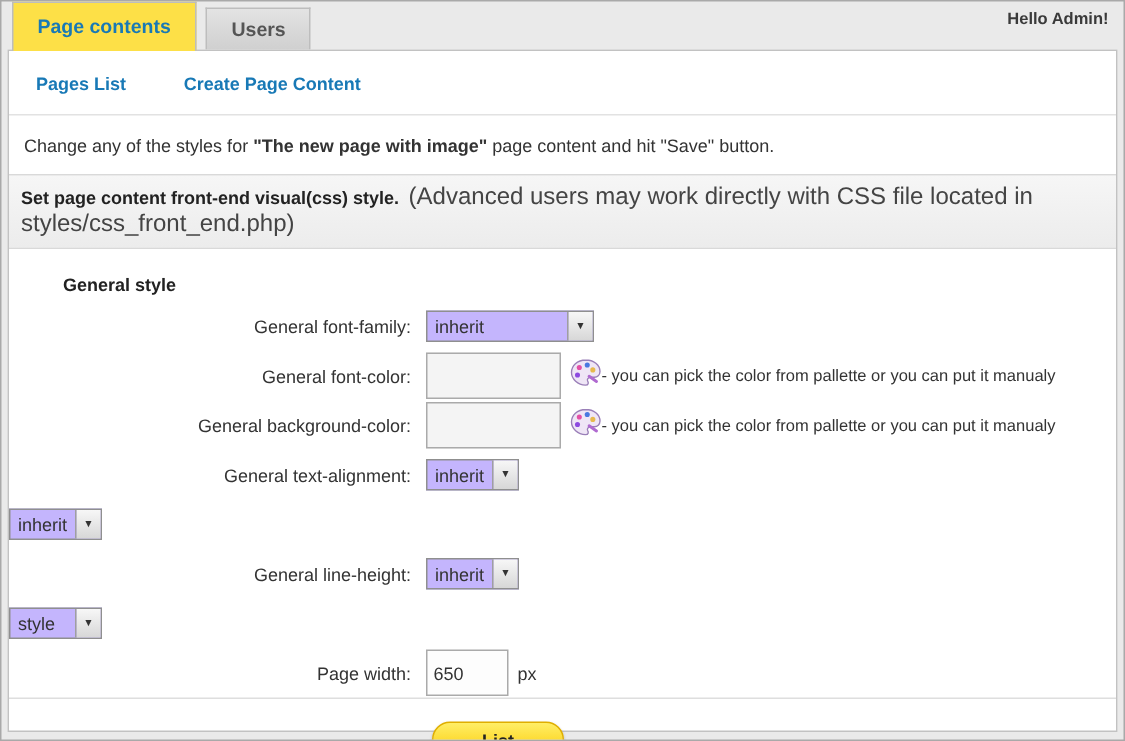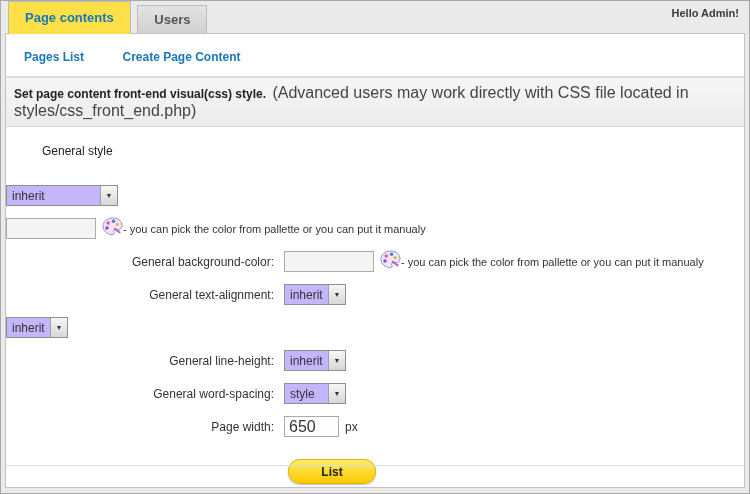--- a/index.html
+++ b/index.html
@@ -27,28 +27,28 @@
   .subnav { padding: 13px 0 11px 18px; border-bottom: 1px solid #e2e2e2; }
   .subnav a { font-size: 12px; font-weight: bold; color: #1879b6; text-decoration: none; margin-right: 34px; cursor: pointer; }
   .intro { padding: 13px 10px 12px 10px; font-size: 12px; color: #333; }
   .section-bar {
     background: linear-gradient(#f6f6f6, #ececec);
     border-top: 1px solid #d9d9d9; border-bottom: 1px solid #d9d9d9;
     padding: 6px 8px; font-size: 12px; color: #222;
   }
   .section-bar .title { font-weight: bold; }
   .section-bar .note { font-size: 16px; color: #444; margin-left: 3px; }
-  .group-title { margin: 17px 0 21px 36px; font-size: 12px; font-weight: normal; color: #222; }
+  .group-title { margin: 17px 0 4px 36px; font-size: 12px; font-weight: bold; color: #222; }
   
   .form-row { display: flex; align-items: center; min-height: 33px; }
   .form-label { width: 278px; text-align: right; padding-right: 10px; font-size: 12px; color: #333; }
   .controls { display: flex; align-items: center; }
   .text-input {
-    height: 21px; border: 1px solid #aaa; background: #fdfdfd;
-    font-family: "Liberation Sans", sans-serif; font-size: 16px; padding: 0 4px; color: #333;
+    height: 31px; border: 1px solid #aaa; background: #fdfdfd;
+    font-family: "Liberation Sans", sans-serif; font-size: 12px; padding: 0 4px; color: #333;
   }
   .color-input { width: 90px; background: #f4f4f4; }
   .width-input { width: 55px; }
   .hint { font-size: 11px; color: #333; margin-left: 0; }
   .px { font-size: 12px; color: #333; margin-left: 6px; }
   .select {
     display: inline-flex; align-items: stretch; height: 21px;
     border: 1px solid #8f8f8f; background: #c4b5fd; cursor: pointer;
   }
   .select-value { flex: 1; font-size: 12px; color: #333; padding: 3px 4px 0 5px; overflow: hidden; white-space: nowrap; }
@@ -80,38 +80,43 @@
   </div>
   <div class="greeting">Hello Admin!</div>
 
   <div class="container">
 
     <div class="subnav">
       <a>Pages List</a>
       <a>Create Page Content</a>
     </div>
 
+    <div class="intro">
+      <span>Change any of the styles for </span><b>"The new page with image"</b><span> page content and hit "Save" button.</span>
+    </div>
 
     <div class="section-bar">
       <span class="title">Set page content front-end visual(css) style.</span>
       <span class="note">(Advanced users may work directly with CSS file located in styles/css_front_end.php)</span>
     </div>
 
     <div class="group-title">General style</div>
 
     <div class="form-row">
+      <div class="form-label">General font-family:</div>
       <div class="controls">
         <div class="select sel-wide">
           <span class="select-value">inherit</span>
           <span class="select-btn">▼</span>
         </div>
       </div>
     </div>
 
     <div class="form-row">
+      <div class="form-label">General font-color:</div>
       <div class="controls">
         <input class="text-input color-input" value="" style="">
         <span class="picker">
           <svg width="21" height="19" viewBox="0 0 21 19">
             <path d="M10.5 1 C4.7 1 1 5 1 9.3 c0 4.3 4.2 8.4 9.3 8.4 c2.2 0 2.1-1.6 1.5-2.6 c-.6-1.1 .1-2.6 2.1-2.6 l2.4 0 c1.9 0 3.7-1.5 3.7-3.8 C20 4.2 15.8 1 10.5 1 z" fill="#efe6f6" stroke="#9a7fb8" stroke-width="0.9"></path>
             <circle cx="6.2" cy="6" r="1.7" fill="#e44fa7"></circle>
             <circle cx="11.5" cy="4.3" r="1.7" fill="#4a79e0"></circle>
             <circle cx="5" cy="11" r="1.7" fill="#8d4ae0"></circle>
             <circle cx="15.2" cy="7.6" r="1.7" fill="#e7b94e"></circle>
             <rect x="12.5" y="10.5" width="8" height="2" rx="1" transform="rotate(35 12.5 10.5)" fill="#b06ad0"></rect>
@@ -162,21 +167,20 @@
       <div class="form-label">General line-height:</div>
       <div class="controls">
         <div class="select sel-small">
           <span class="select-value">inherit</span>
           <span class="select-btn">▼</span>
         </div>
       </div>
     </div>
 
     <div class="form-row">
-      <div class="form-label">General word-spacing:</div>
       <div class="controls">
         <div class="select sel-small">
           <span class="select-value">style</span>
           <span class="select-btn">▼</span>
         </div>
       </div>
     </div>
 
     <div class="form-row">
       <div class="form-label">Page width:</div>

